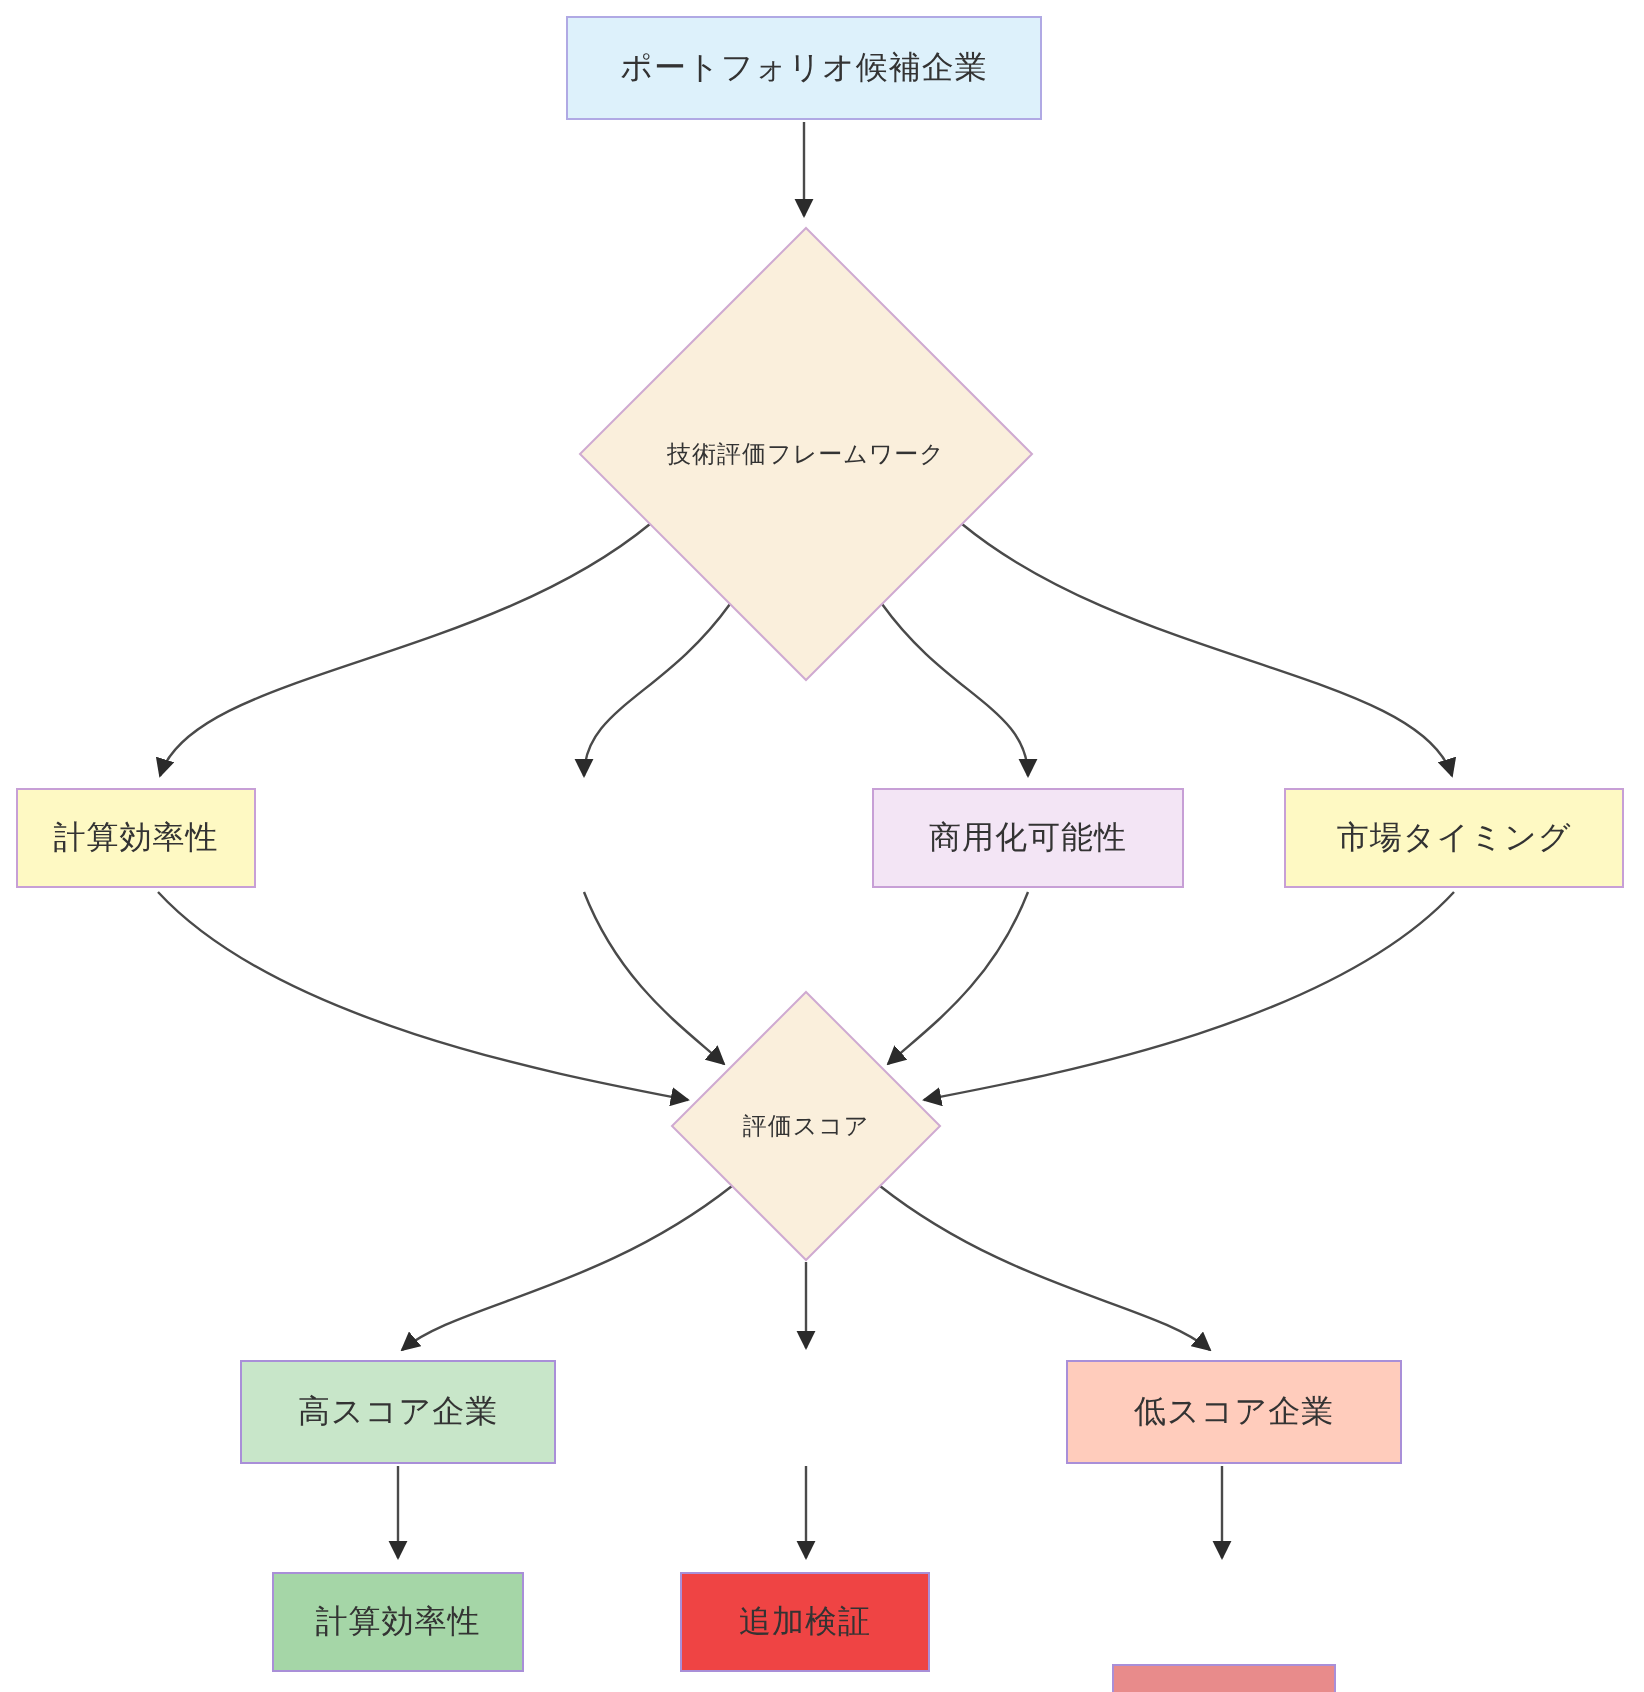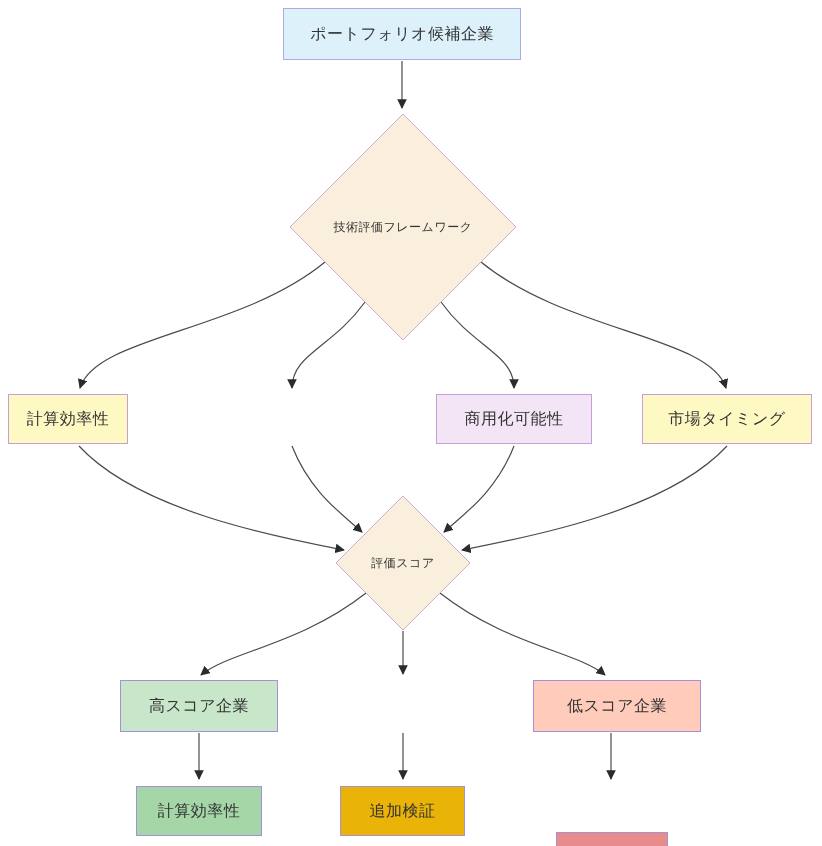--- a/index.html
+++ b/index.html
@@ -94,21 +94,21 @@
 
   <div class="node" style="left: 642px; top: 394px; width: 170px; height: 50px; background-color: #fef9c3; border-color: rgb(199, 159, 214);">市場タイミング</div>
 
   <div class="node" style="left: 120px; top: 680px; width: 158px; height: 52px; background-color: rgb(200, 230, 201); border-color: rgb(169, 143, 216);">高スコア企業</div>
 
 
   <div class="node" style="left: 533px; top: 680px; width: 168px; height: 52px; background-color: rgb(255, 204, 188); border-color: rgb(169, 143, 216);">低スコア企業</div>
 
   <div class="node" style="left: 136px; top: 786px; width: 126px; height: 50px; background-color: rgb(165, 214, 167); border-color: rgb(169, 143, 216);">計算効率性</div>
 
-  <div class="node" style="left: 340px; top: 786px; width: 125px; height: 50px; background-color: #eab308; border-color: rgb(169, 143, 216);">追加検証</div>
+  <div class="node" style="left: 340px; top: 786px; width: 125px; height: 50px; background-color: #ef4444; border-color: rgb(169, 143, 216);">追加検証</div>
 
   <div class="node" style="left: 556px; top: 832px; width: 112px; height: 50px; background-color: rgb(232, 139, 139); border-color: rgb(169, 143, 216);">見送り</div>
 
   <div class="diamond-label" style="left:288px; top:207px; width:230px; height:40px;">技術評価フレームワーク</div>
 
   <div class="diamond-label" style="left:333px; top:543px; width:140px; height:40px;">評価スコア</div>
 
 </div>
 
 </body></html>

